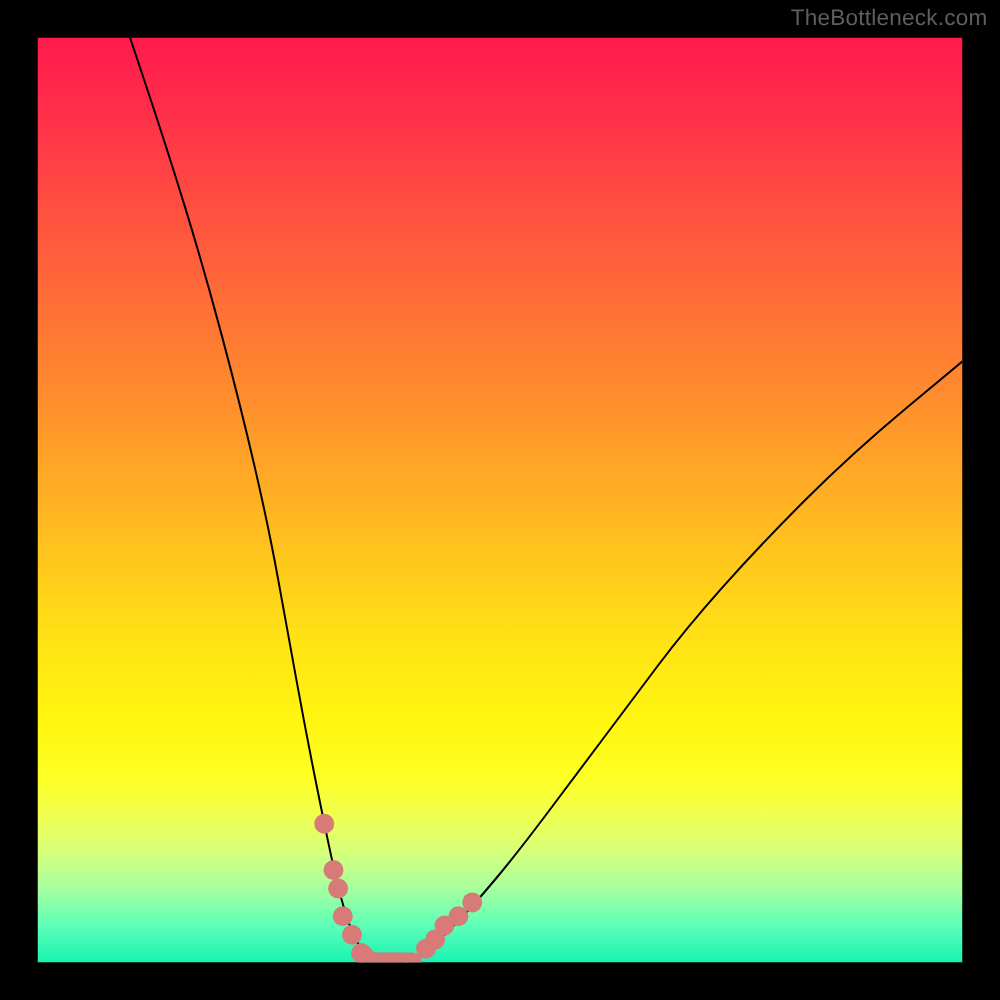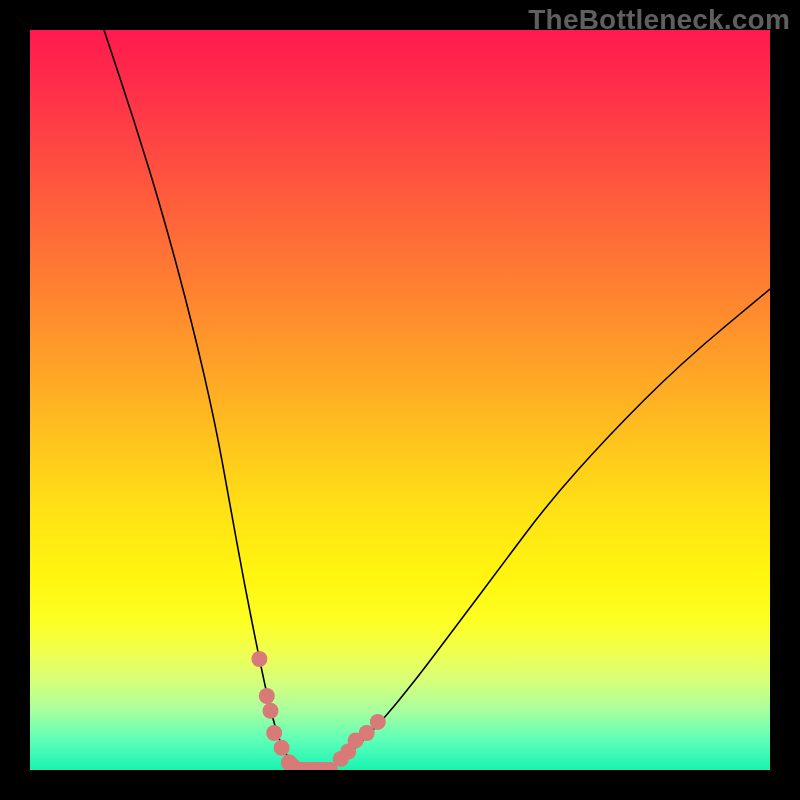--- a/index.html
+++ b/index.html
@@ -15,22 +15,22 @@
     position: relative;
     width: 800px;
     height: 800px;
     background: #000;
   }
   .watermark {
     position: absolute;
     top: 4px;
     right: 10px;
     color: #5f5f5f;
-    font-size: 28px;
-    font-weight: 700;
+    font-size: 18px;
+    font-weight: 400;
     letter-spacing: 0.2px;
     z-index: 10;
   }
   .plot-area {
     position: absolute;
     left: 30px;
     top: 30px;
     width: 740px;
     height: 740px;
     overflow: hidden;

